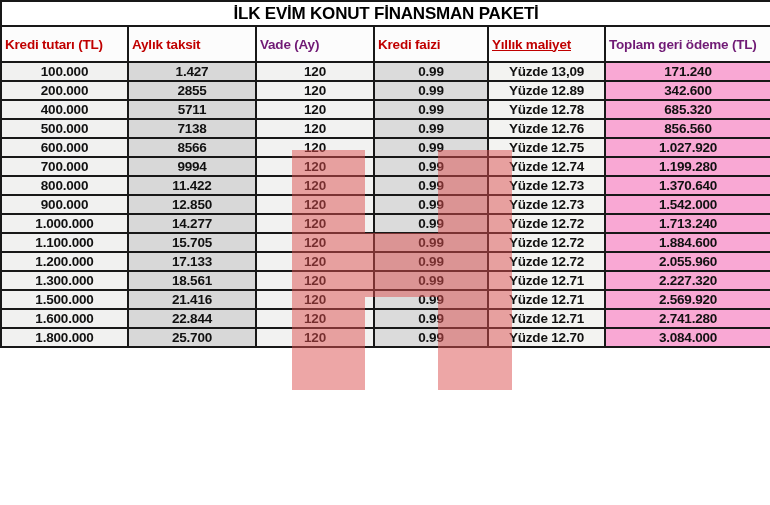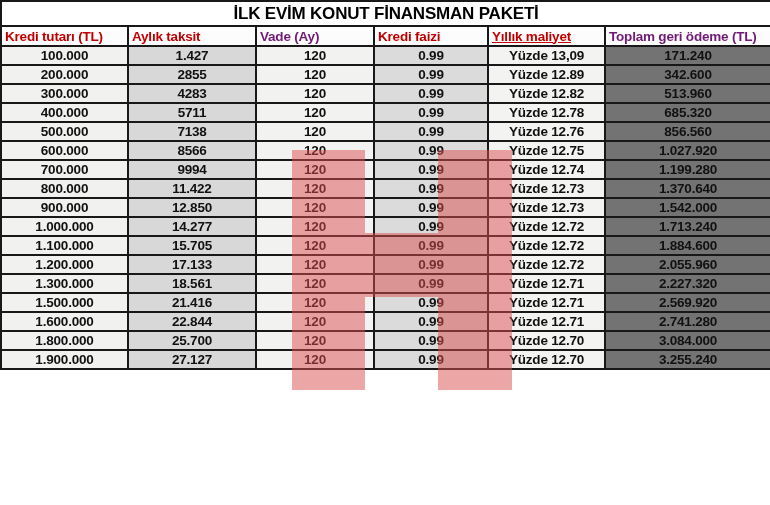--- a/index.html
+++ b/index.html
@@ -32,21 +32,21 @@
   tr.title-row { height: 25px; }
   th.table-title {
     background: #ffffff;
     color: #000000;
     font-size: 17px;
     font-weight: 700;
     text-align: center;
     letter-spacing: -0.2px;
     padding: 0;
   }
-  tr.header-row { height: 20px; }
+  tr.header-row { height: 36px; }
   tr.header-row th {
     background: #fcfcfc;
     font-size: 13.5px;
     font-weight: 700;
     text-align: left;
     padding: 0 0 0 3px;
     letter-spacing: -0.2px;
   }
   tbody tr { height: 19px; }
   tbody td {
@@ -56,21 +56,21 @@
     text-align: center;
     padding: 0;
     letter-spacing: -0.2px;
   }
   
   .c0 { background: #f1f1f0; }
   .c1 { background: #d8d8d8; }
   .c2 { background: #f2f2f1; }
   .c3 { background: #dbdbdb; }
   .c4 { background: #f3f3f1; }
-  .c5 { background: #737373; }
+  .c5 { background: #f9a8d4; }
   
   .overlay {
     position: absolute;
     left: 0; top: 0;
     width: 770px; height: 505px;
     pointer-events: none;
   }
   .hl { position: absolute; }
   .hl-left   { left: 292px; top: 150px; width: 73px; height: 240px; }
   .hl-bridge { left: 365px; top: 233px; width: 73px; height: 64px;  }
@@ -113,28 +113,20 @@
         </tr>
         <tr>
           <td class="c0">200.000</td>
           <td class="c1">2855</td>
           <td class="c2">120</td>
           <td class="c3">0.99</td>
           <td class="c4">Yüzde 12.89</td>
           <td class="c5">342.600</td>
         </tr>
         <tr>
-          <td class="c0">300.000</td>
-          <td class="c1">4283</td>
-          <td class="c2">120</td>
-          <td class="c3">0.99</td>
-          <td class="c4">Yüzde 12.82</td>
-          <td class="c5">513.960</td>
-        </tr>
-        <tr>
           <td class="c0">400.000</td>
           <td class="c1">5711</td>
           <td class="c2">120</td>
           <td class="c3">0.99</td>
           <td class="c4">Yüzde 12.78</td>
           <td class="c5">685.320</td>
         </tr>
         <tr>
           <td class="c0">500.000</td>
           <td class="c1">7138</td>
@@ -223,28 +215,20 @@
           <td class="c4">Yüzde 12.71</td>
           <td class="c5">2.741.280</td>
         </tr>
         <tr>
           <td class="c0">1.800.000</td>
           <td class="c1">25.700</td>
           <td class="c2">120</td>
           <td class="c3">0.99</td>
           <td class="c4">Yüzde 12.70</td>
           <td class="c5">3.084.000</td>
-        </tr>
-        <tr>
-          <td class="c0">1.900.000</td>
-          <td class="c1">27.127</td>
-          <td class="c2">120</td>
-          <td class="c3">0.99</td>
-          <td class="c4">Yüzde 12.70</td>
-          <td class="c5">3.255.240</td>
         </tr>
       </tbody>
   </table>
 
   <div class="overlay">
     <div class="hl hl-left" style="background-color: rgba(219, 78, 78, 0.5);"></div>
     <div class="hl hl-bridge" style="background-color: rgba(219, 78, 78, 0.5);"></div>
     <div class="hl hl-right" style="background-color: rgba(219, 78, 78, 0.5);"></div>
   </div>
 </div>

